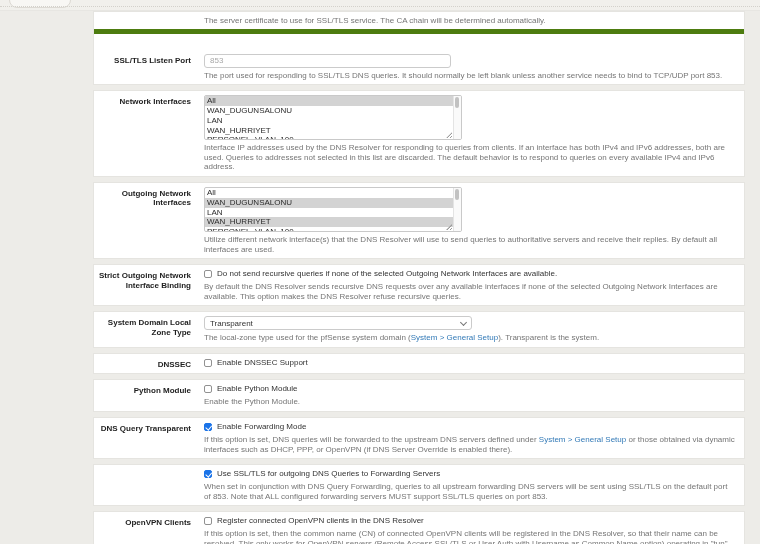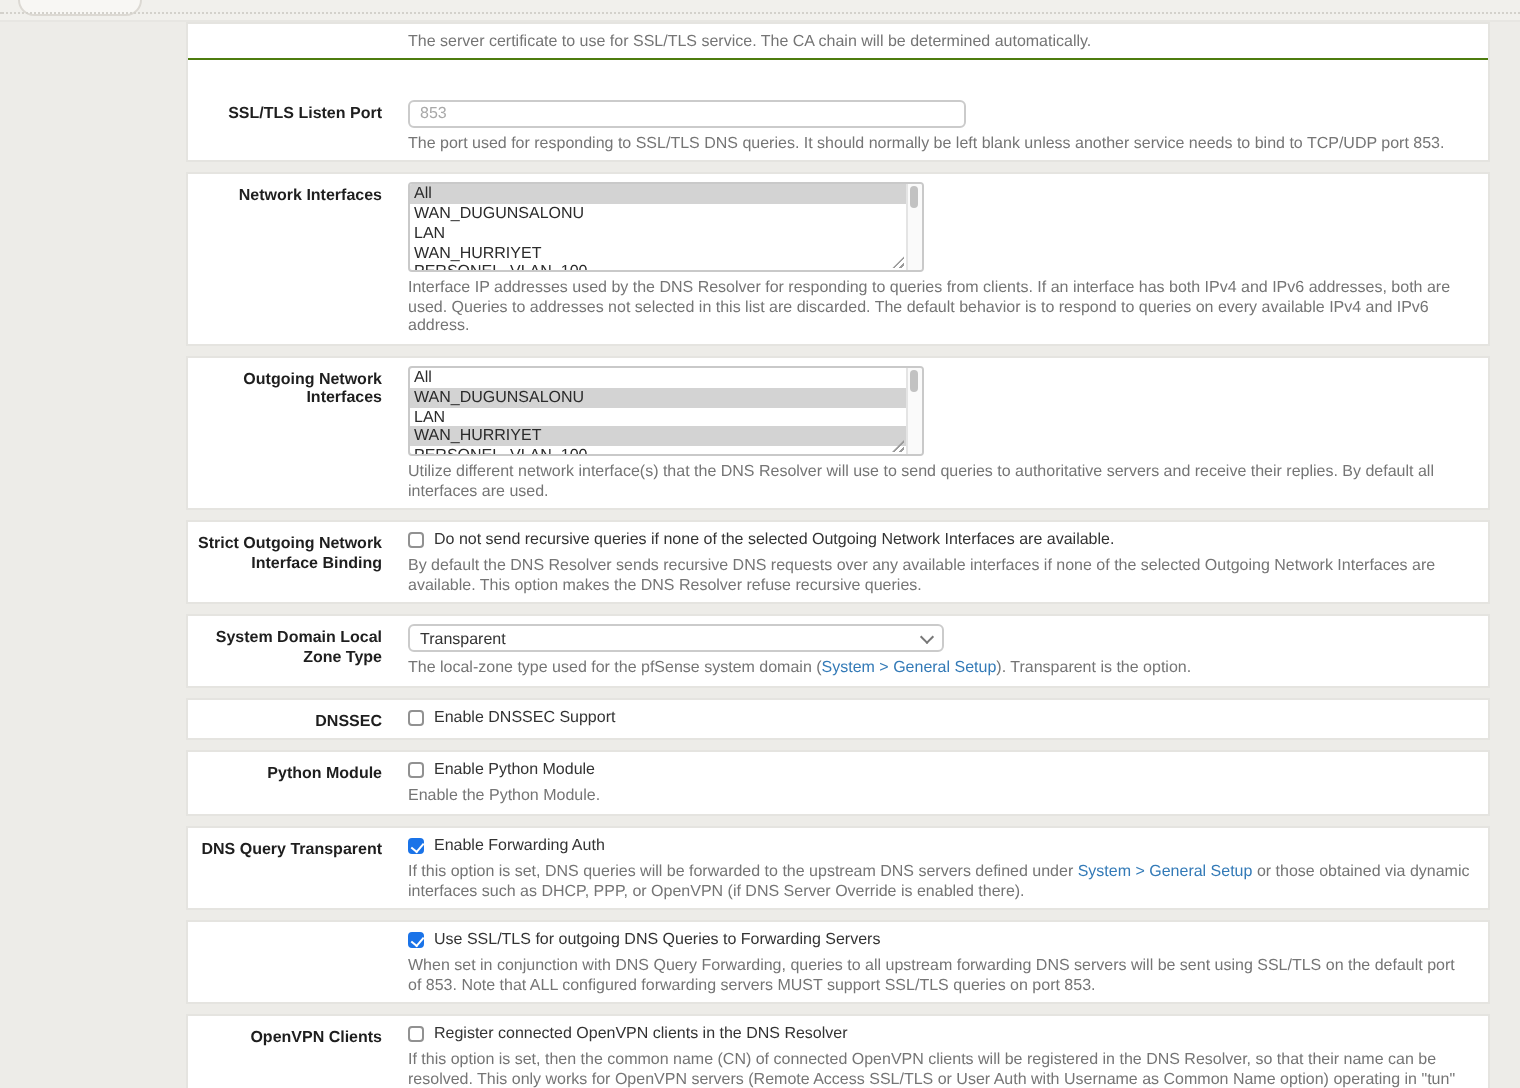--- a/index.html
+++ b/index.html
@@ -10,30 +10,30 @@
     -webkit-font-smoothing:antialiased;
   }
   
   .topstrip{position:relative;height:10px;background:#f1f0ec;overflow:hidden;border-bottom:1px solid #e7e6e2}
   .tab-pill{position:absolute;left:9px;top:-10px;width:60px;height:16px;border:1px solid #dcd9d3;border-radius:8px;background:#f8f7f4}
   .dotline{position:absolute;left:0;right:0;top:6px;border-top:1px dotted #d3d1cb}
 
   .panel{margin:0 15px 0 93px}
   .card{background:#fff;border:1px solid #e5e4e0;margin-bottom:5px;padding:4px 0}
   .frow{display:flex;align-items:flex-start}
-  .frow + .frow{border-top:1px solid #4d7c0f;margin-top:3px;padding-top:20px}
+  .frow + .frow{border-top:5px solid #4d7c0f;margin-top:3px;padding-top:20px}
   .lbl{flex:0 0 95px;padding:2px 13px 0 2px;text-align:right;font-weight:bold;
        font-size:8px;line-height:9.5px;color:#1e1e1e}
   .lbl.u{}
   .ctl{flex:1;min-width:0;padding-right:8px;font-size:8px}
   .help{color:#757575;font-size:8px;line-height:9.6px;margin-top:3px}
   .help.tight{margin-top:0}
   .lnk{color:#337ab7;text-decoration:none;cursor:pointer}
 
-  input.txt{width:279px;height:14px;border:1px solid #cbcbcb;border-radius:3px;
+  input.txt{width:247px;height:14px;border:1px solid #cbcbcb;border-radius:3px;
     padding:0 5px;font-size:8px;color:#444;box-sizing:border-box;background:#fff;
     font-family:"Liberation Sans",sans-serif}
   input.txt::placeholder{color:#a8a8a8}
 
   .selectbox{width:268px;height:14px;border:1px solid #cbcbcb;border-radius:3px;background:#fff;
     display:flex;align-items:center;justify-content:space-between;padding:0 5px;
     box-sizing:border-box;font-size:8px;color:#333;cursor:default}
   .chev{width:4px;height:4px;border-right:1px solid #777;border-bottom:1px solid #777;
     transform:rotate(45deg);margin-top:-2px}
 
@@ -139,21 +139,21 @@
   </section>
 
   <section class="card">
     <div class="frow">
       <div class="lbl u">System Domain Local Zone Type</div>
       <div class="ctl">
         <div class="selectbox">
           <span>Transparent</span>
           <span class="chev"></span>
         </div>
-        <div class="help"><span>The local-zone type used for the pfSense system domain (</span><a class="lnk">System &gt; General Setup</a><span>). Transparent is the option.</span></div>
+        <div class="help"><span>The local-zone type used for the pfSense system domain (</span><a class="lnk">System &gt; General Setup</a><span>). Transparent is the system.</span></div>
       </div>
     </div>
   </section>
 
   <section class="card">
     <div class="frow">
       <div class="lbl">DNSSEC</div>
       <div class="ctl">
         <label class="cbrow">
           <span class="cb"></span>
@@ -175,21 +175,21 @@
       </div>
     </div>
   </section>
 
   <section class="card">
     <div class="frow">
       <div class="lbl">DNS Query Transparent</div>
       <div class="ctl">
         <label class="cbrow">
           <span class="cb on"></span>
-          <span>Enable Forwarding Auth</span>
+          <span>Enable Forwarding Mode</span>
         </label>
         <div class="help"><span>If this option is set, DNS queries will be forwarded to the upstream DNS servers defined under </span><a class="lnk">System &gt; General Setup</a><span> or those obtained via dynamic interfaces such as DHCP, PPP, or OpenVPN (if DNS Server Override is enabled there).</span></div>
       </div>
     </div>
   </section>
 
   <section class="card">
     <div class="frow">
       <div class="lbl"></div>
       <div class="ctl">

